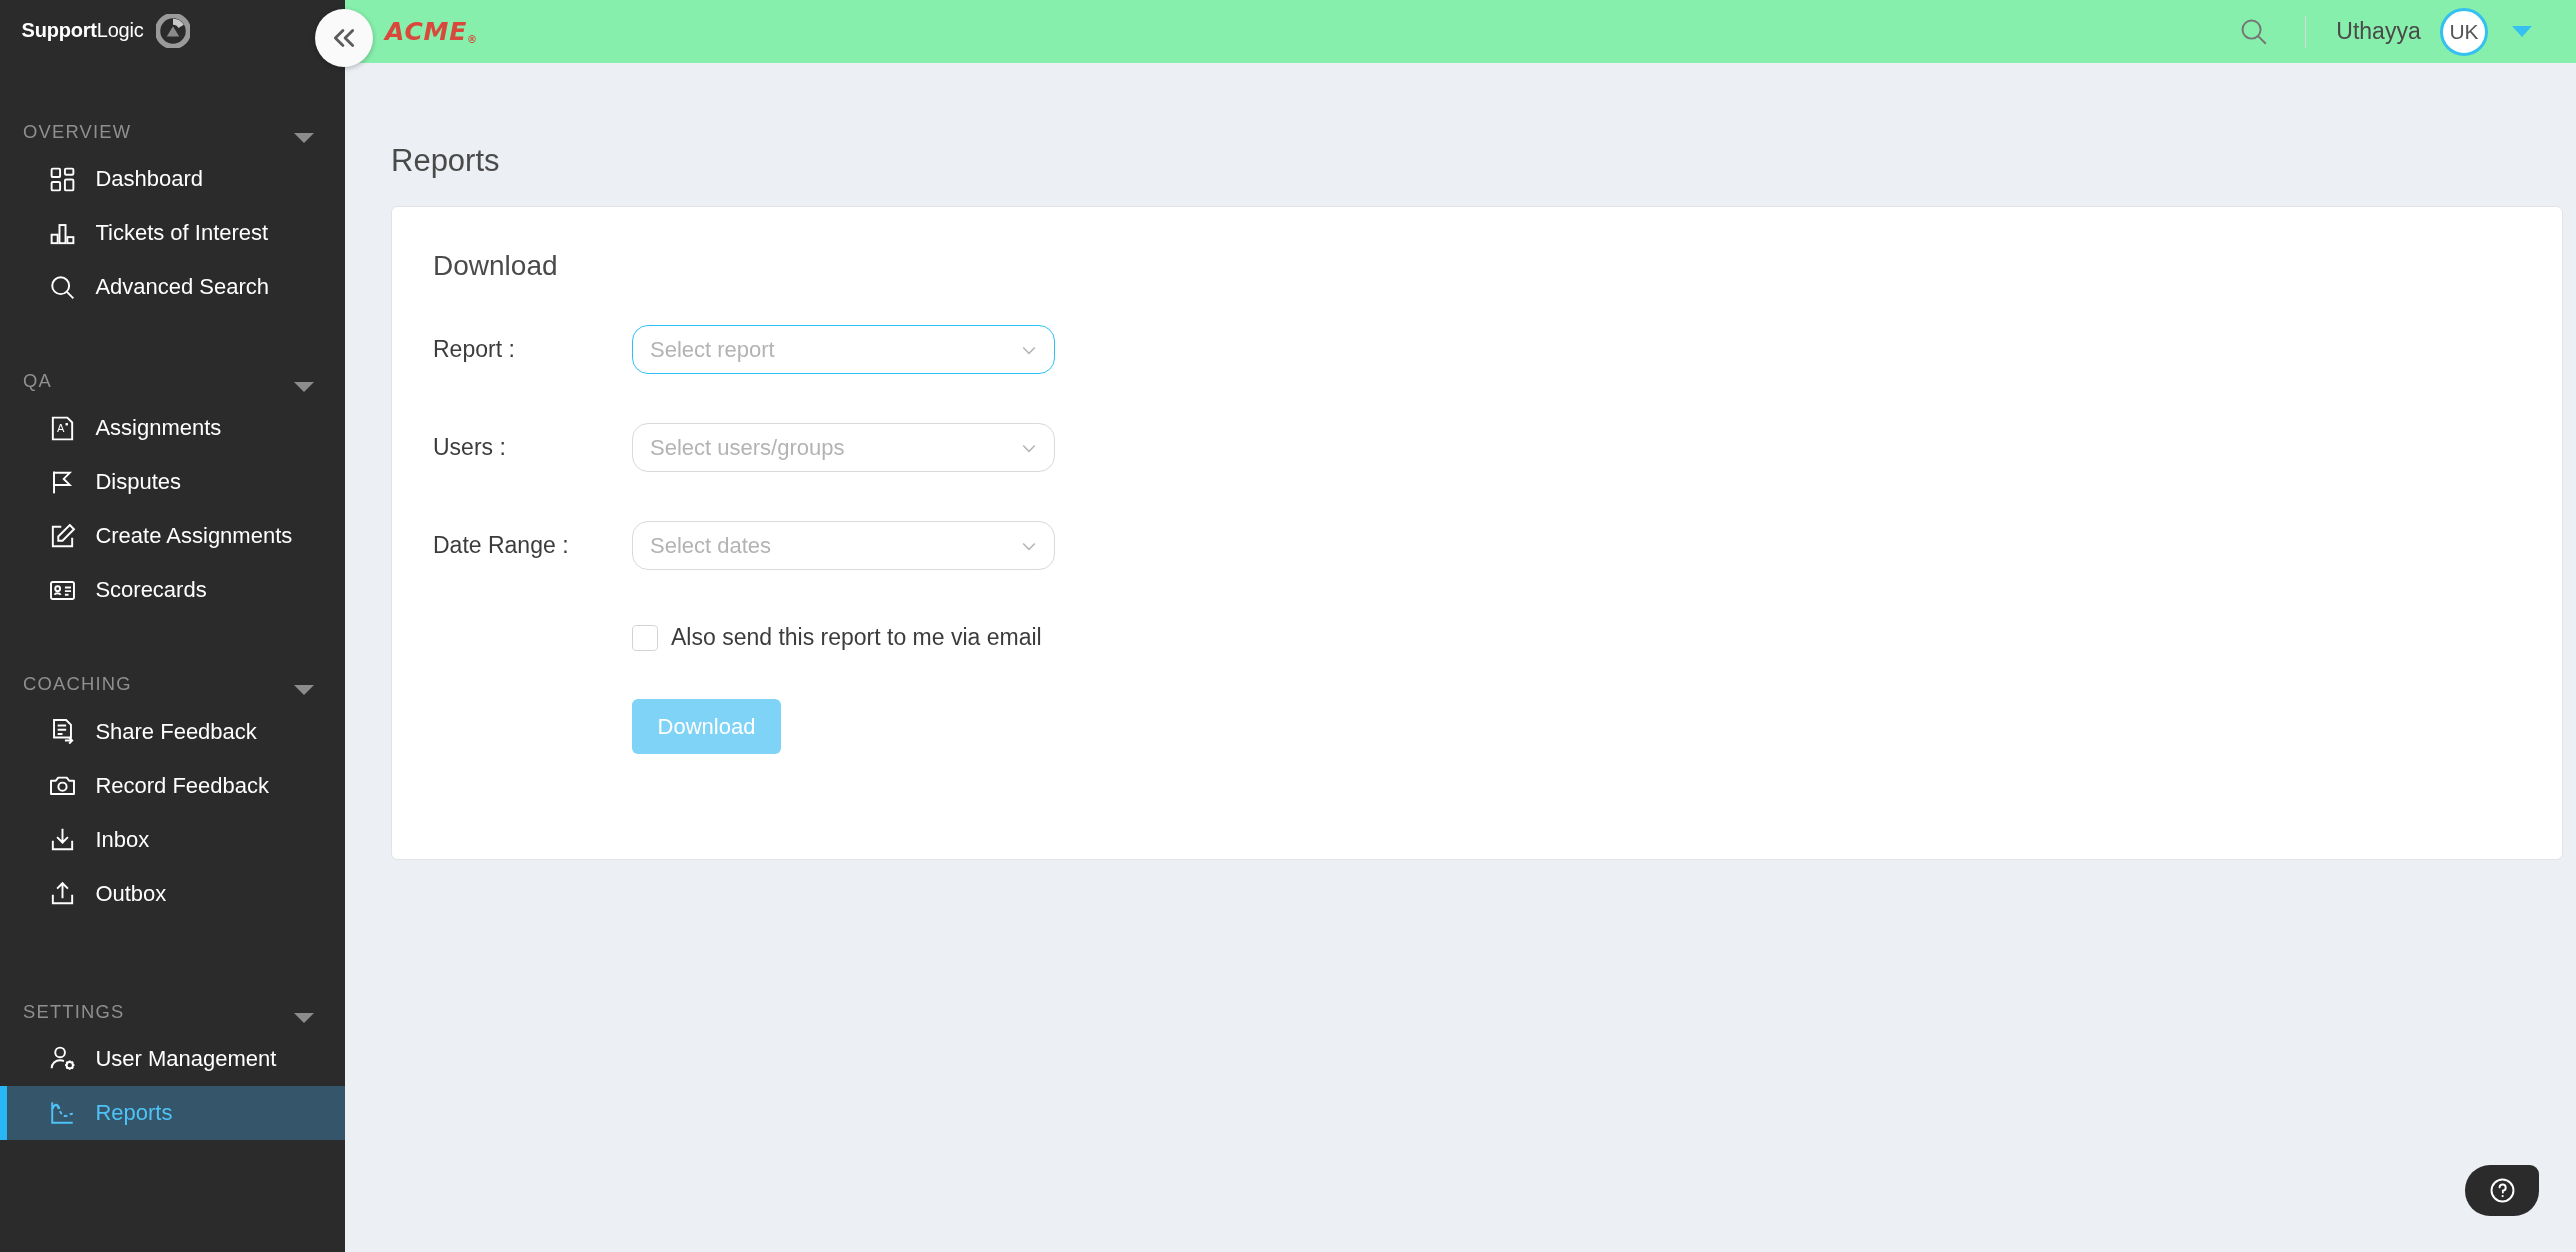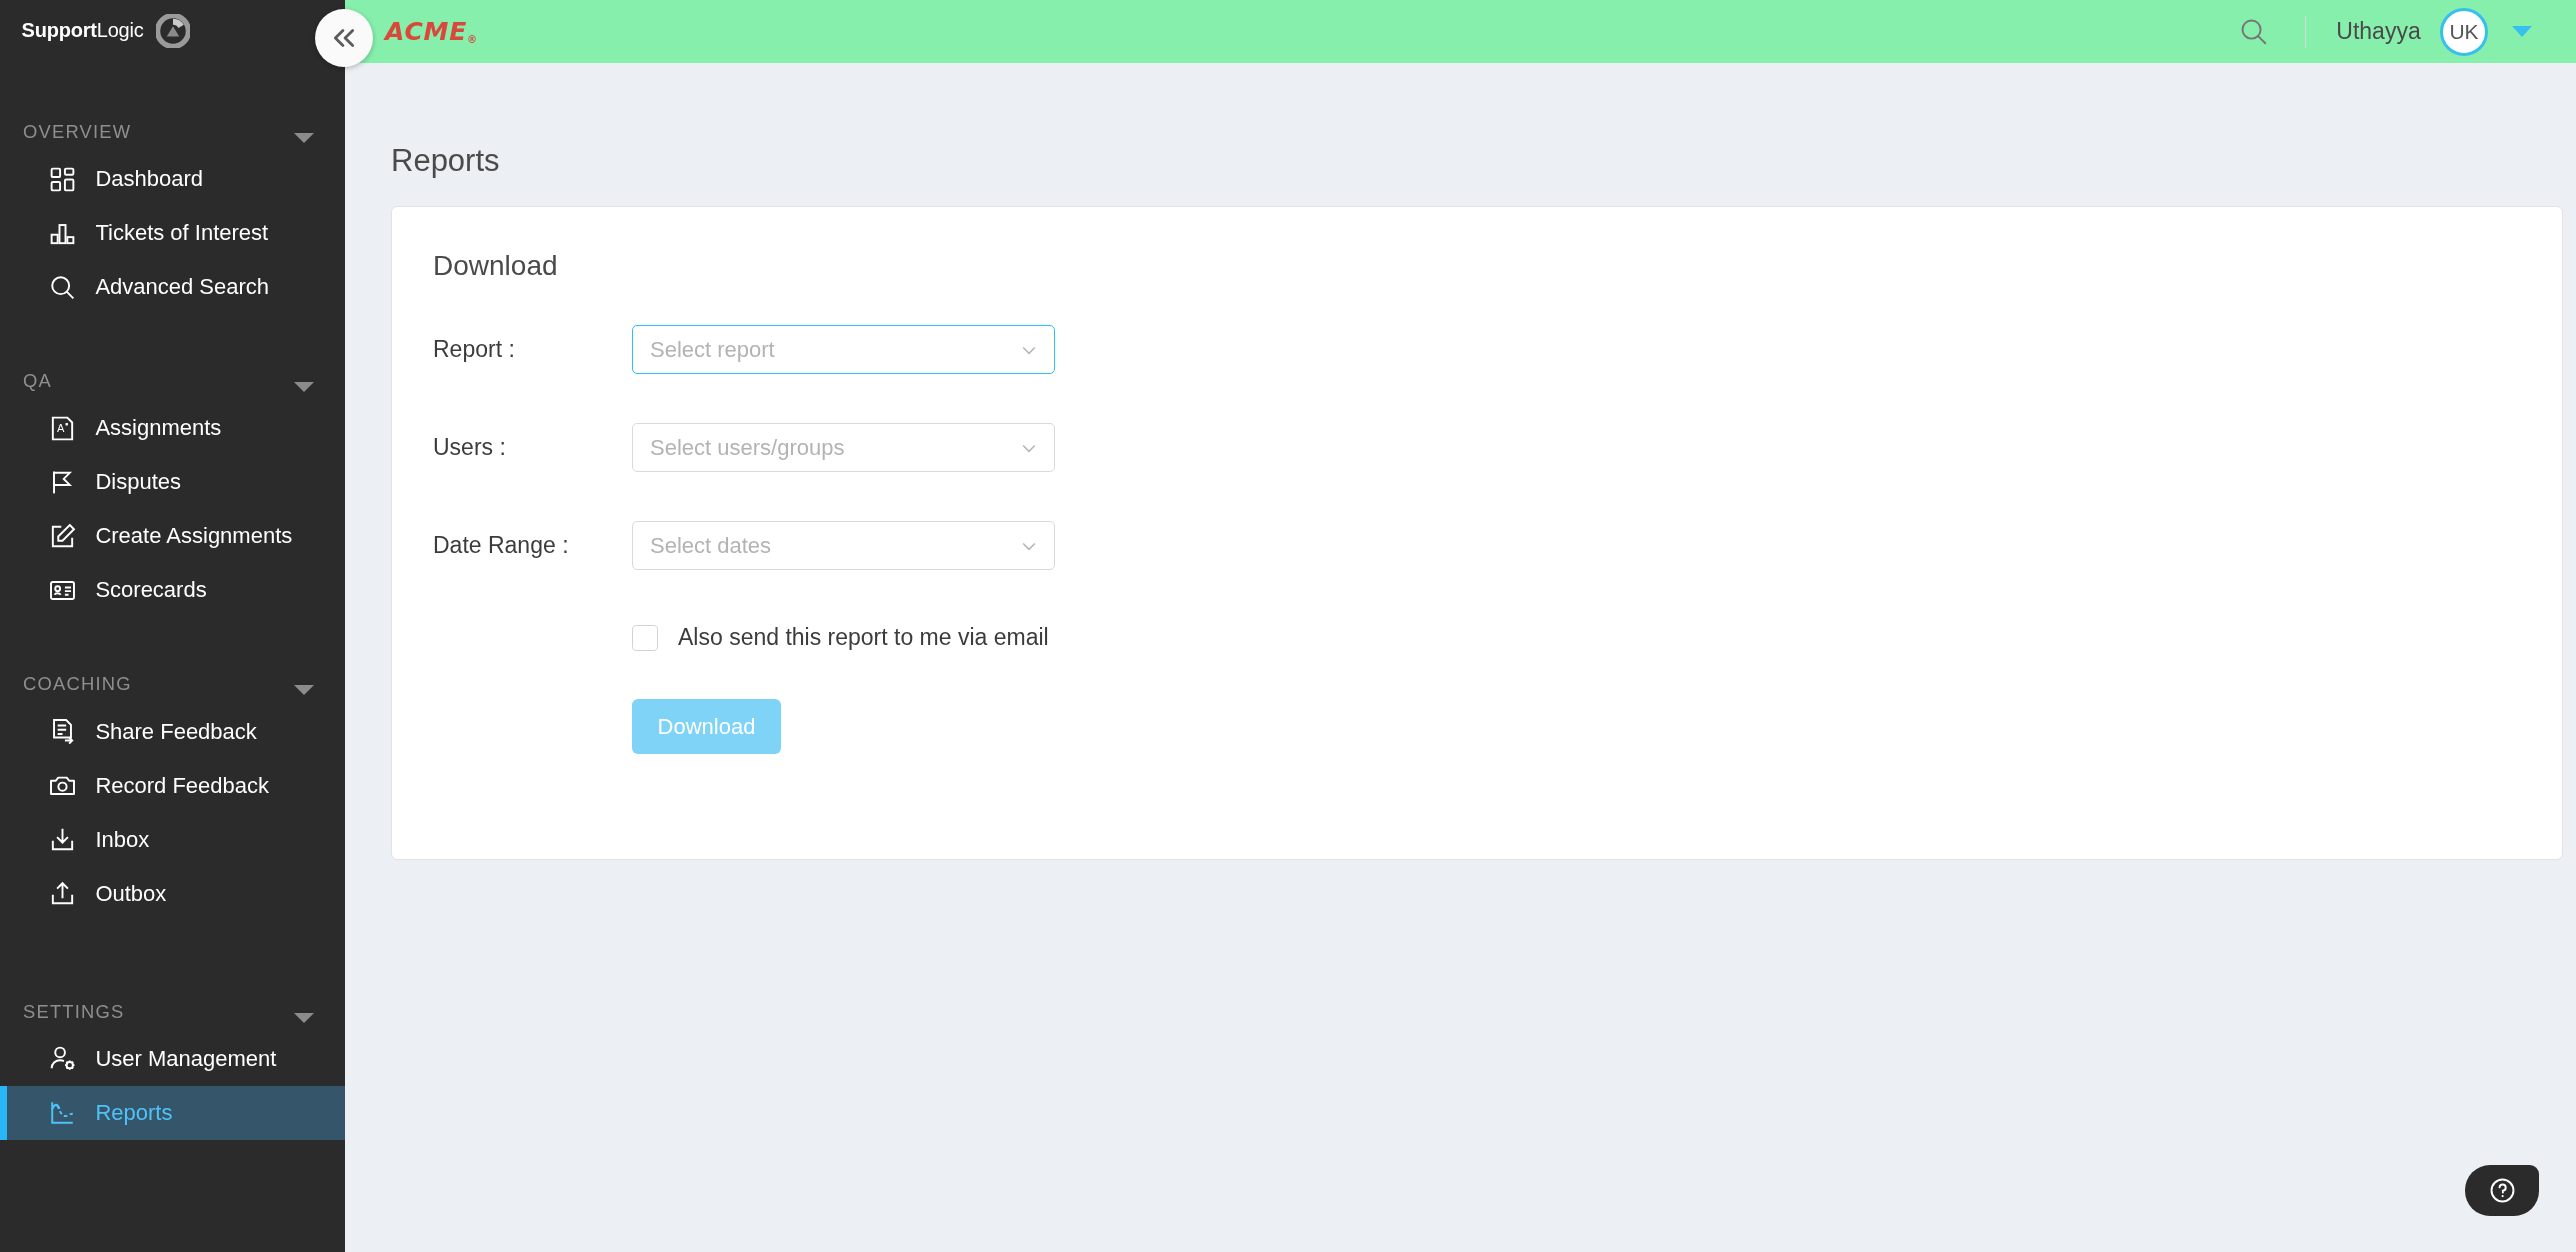--- a/index.html
+++ b/index.html
@@ -137,40 +137,40 @@
   .form-row {
     display: flex; align-items: center;
     height: 49px; margin-bottom: 49px;
   }
   .form-label {
     width: 199px; flex: 0 0 199px;
     font-size: 23px; color: #3c3c3c;
   }
   .select {
     width: 423px; height: 49px;
-    border: 1.5px solid #d9d9d9; border-radius: 5px;
+    border: 1.5px solid #d9d9d9; border-radius: 16px;
     display: flex; align-items: center;
     padding: 0 15.3px 0 17px;
     background: #fff; cursor: pointer;
   }
   .select.focused { border-color: #2dc1f3; }
   .select .ph { font-size: 22px; color: #b3b3b3; flex: 1; white-space: nowrap; }
   .chev { width: 20px; height: 20px; flex: 0 0 20px; }
 
   .check-row {
     display: flex; align-items: center;
     margin: 31px 0 0 0; padding-left: 199px;
     height: 37px;
   }
   .checkbox {
     width: 26px; height: 26px; flex: 0 0 26px;
     border: 1.5px solid #d2d2d2; border-radius: 4.6px;
     background: #fff; cursor: pointer;
   }
-  .check-label { font-size: 23px; color: #3c3c3c; margin-left: 20px; white-space: nowrap; }
+  .check-label { font-size: 23px; color: #3c3c3c; margin-left: 13px; white-space: nowrap; }
 
   .btn-download {
     margin: 43px 0 0 199px;
     width: 149px; height: 55px;
     background: #7ed3f7; border: none; border-radius: 6.1px;
     color: #ffffff; font-size: 22px;
     font-family: "Liberation Sans", sans-serif;
     cursor: pointer;
   }
 

